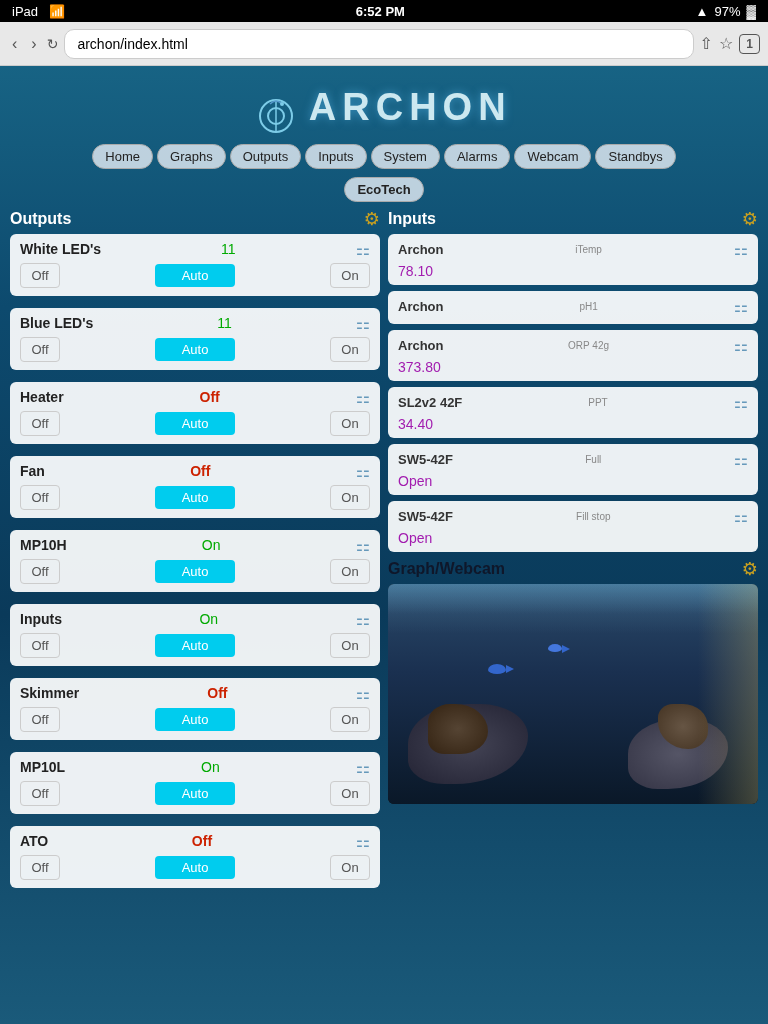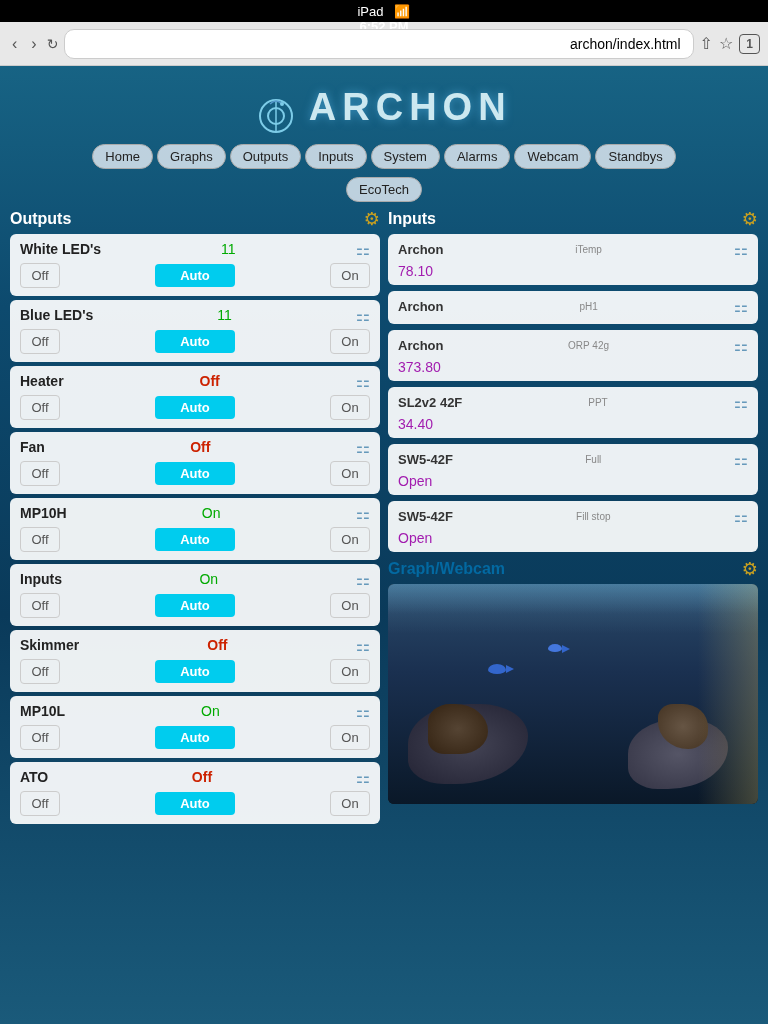--- a/index.html
+++ b/index.html
@@ -15,21 +15,20 @@
     
     .status-bar {
       background: #000;
       color: #fff;
       display: flex;
       justify-content: space-between;
       align-items: center;
       padding: 4px 12px;
       font-size: 13px;
       height: 22px;
-      flex-direction: column;
     }
     .status-bar .time { font-weight: bold; }
     .status-bar .right { display: flex; gap: 6px; align-items: center; }
 
     
     .browser-bar {
       background: #e8e8e8;
       display: flex;
       align-items: center;
       padding: 6px 8px;
@@ -53,21 +52,20 @@
       cursor: pointer;
     }
     .url-bar {
       flex: 1;
       border: 1px solid #ccc;
       border-radius: 10px;
       padding: 4px 12px;
       font-size: 14px;
       background: #fff;
       height: 30px;
-      text-align: right;
     }
     .browser-action-btn {
       background: none;
       border: none;
       font-size: 16px;
       color: #555;
       cursor: pointer;
     }
     .tab-count {
       background: none;
@@ -116,20 +114,21 @@
       background: rgba(220,230,240,0.85);
       border: 1px solid #aaa;
       border-radius: 14px;
       padding: 4px 12px;
       font-size: 13px;
       cursor: pointer;
       color: #222;
     }
     .nav-btn-pill.secondary {
       margin-top: 2px;
+      font-weight: bold;
     }
 
     
     .two-col {
       display: flex;
       gap: 8px;
       margin-top: 6px;
     }
     .left-col { flex: 1; }
     .right-col { flex: 1; }
@@ -149,21 +148,21 @@
     .gear-icon {
       color: #c8a020;
       font-size: 18px;
       cursor: pointer;
     }
 
     
     .card {
       background: rgba(255,255,255,0.92);
       border-radius: 6px;
-      margin-bottom: 4px;
+      margin-bottom: 12px;
       padding: 6px 10px 8px;
     }
     .card-row1 {
       display: flex;
       align-items: center;
       justify-content: space-between;
       margin-bottom: 4px;
     }
     .card-name {
       font-size: 14px;
@@ -189,21 +188,21 @@
       cursor: pointer;
       min-width: 40px;
     }
     .btn-auto {
       background: #00ccee;
       border: none;
       border-radius: 4px;
       padding: 4px 20px;
       font-size: 13px;
       color: #fff;
-      font-weight: bold;
+      font-weight: normal;
       cursor: pointer;
       min-width: 80px;
     }
 
     
     .input-card {
       background: rgba(255,255,255,0.92);
       border-radius: 6px;
       margin-bottom: 6px;
       padding: 6px 10px 6px;
@@ -221,21 +220,21 @@
     
     .graph-section {
       margin-top: 0;
     }
     .graph-header {
       display: flex;
       align-items: center;
       justify-content: space-between;
       margin-bottom: 4px;
     }
-    .graph-title { font-size: 16px; font-weight: bold; color: #0369a1; }
+    .graph-title { font-size: 16px; font-weight: bold; color: #0f172a; }
     .webcam-box {
       background: #111;
       border-radius: 6px;
       overflow: hidden;
       height: 220px;
       position: relative;
     }
     
     .webcam-box .aquarium-bg {
       width: 100%;

